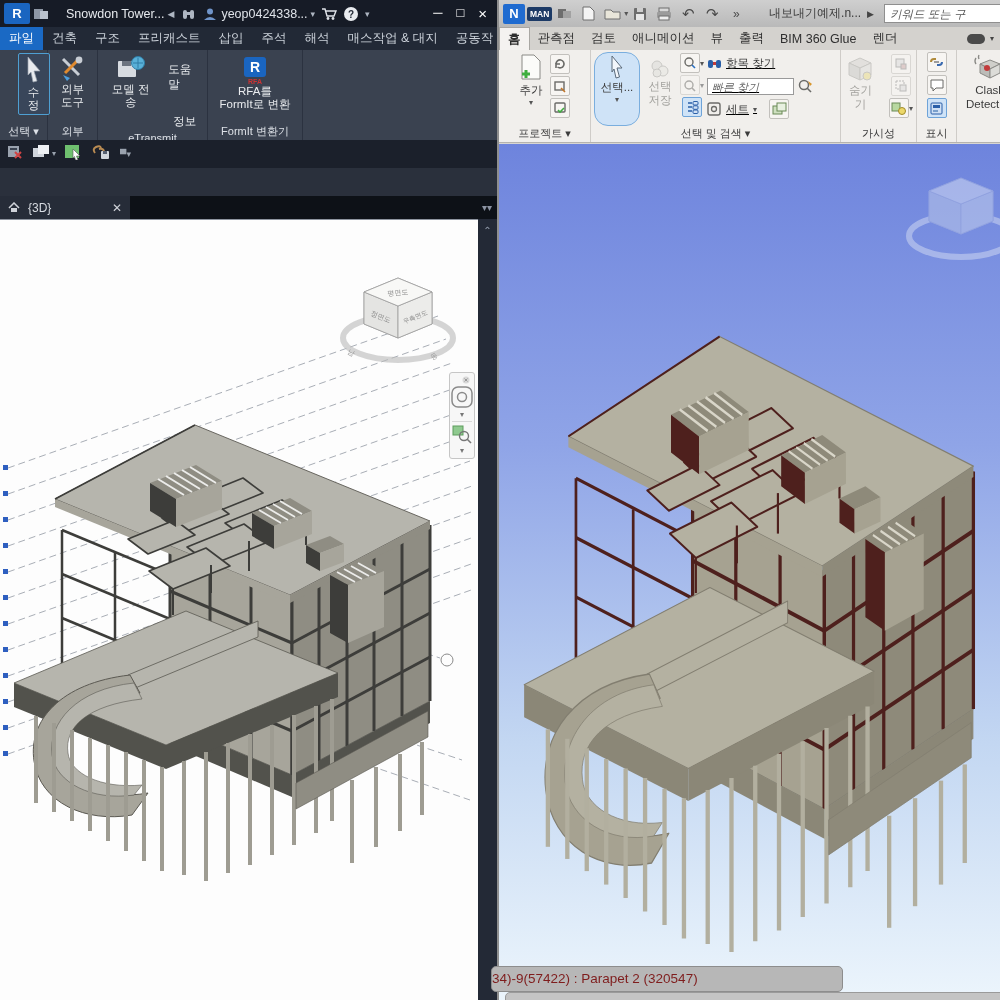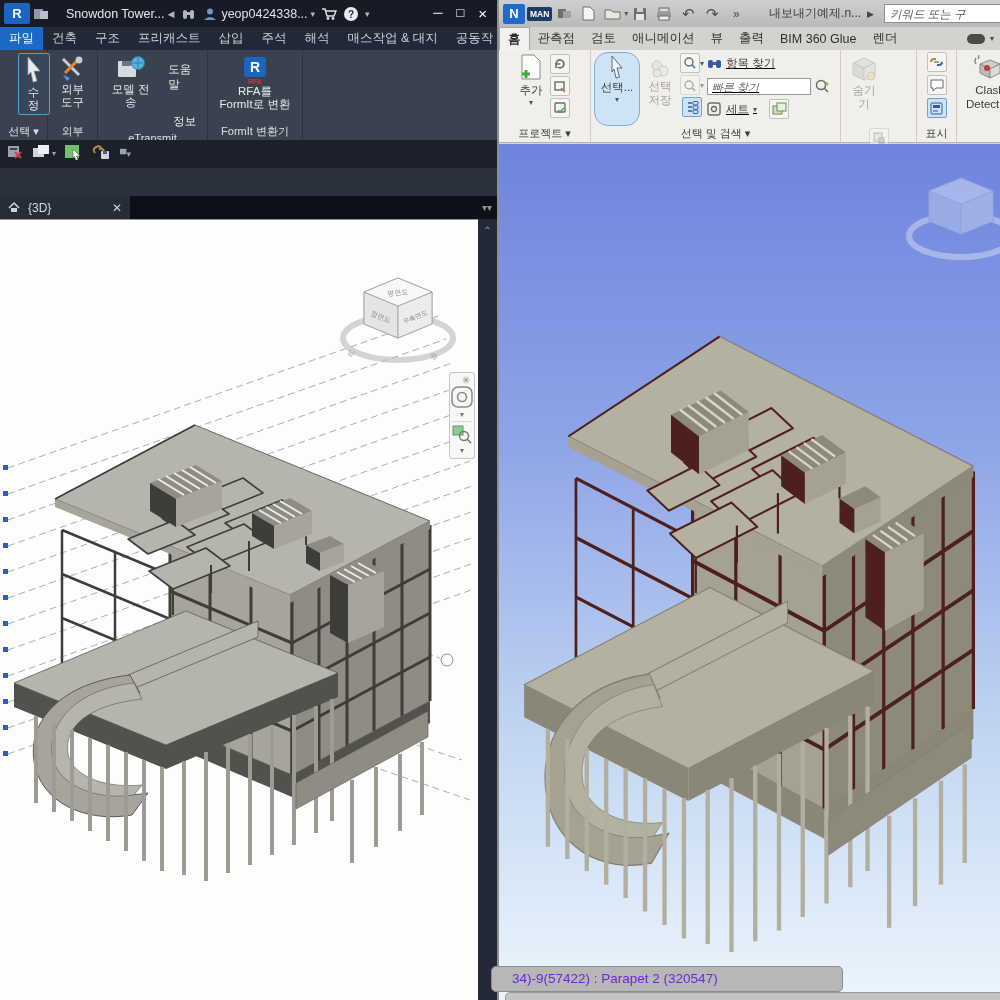--- a/index.html
+++ b/index.html
@@ -84,27 +84,27 @@
   .nw-panel-label { height:16px; font-size:11px; color:#3b3b3b; text-align:center; line-height:15px; white-space:nowrap; }
   .nw-bigbtn { display:flex; flex-direction:column; align-items:center; justify-content:flex-start;
                color:#3b3b3b; font-size:11.5px; padding:2px 3px; white-space:pre-line; text-align:center; line-height:1.2; }
   .nw-bigbtn.selblue { background:#cfe3f7; border:1px solid #7aaede; border-radius:14px; }
   .nw-bigbtn.disabled { color:#a3a29e; }
   .col { display:flex; flex-direction:column; gap:2px; align-items:center; }
   .nw-minibtn { width:20px; height:20px; border:1px solid #c2c0bc; background:#f7f5f2; border-radius:2px;
                 display:flex; align-items:center; justify-content:center; }
   .nw-minibtn.blue { border:1px solid #6ea3d8; background:#cfe3f7; }
   .findrow { display:flex; align-items:center; gap:4px; height:20px; color:#3b3b3b; font-size:11.5px; }
-  .quickfind { width:104px; height:17px; border:1px solid #9a9a9a; background:#fff; font-style:italic;
+  .quickfind { width:87px; height:17px; border:1px solid #9a9a9a; background:#fff; font-style:italic;
                color:#666; font-size:11px; line-height:16px; padding-left:4px; overflow:hidden; white-space:nowrap; }
   .nw-viewport { position:absolute; left:0; top:144px; width:503px; height:856px; }
 
   .tooltip1 { position:absolute; left:-8px; top:822px; width:352px; height:26px; background:#b7b7b7;
-              border:1px solid #8d8d8d; border-radius:5px; color:#6d28d9; font-size:13.5px;
-              line-height:24px; padding-left:20px; white-space:nowrap; overflow:hidden; }
+              border:1px solid #8d8d8d; border-radius:5px; color:#7f1d1d; font-size:13.5px;
+              line-height:24px; padding-left:0; white-space:nowrap; overflow:hidden; }
   .tooltip2 { position:absolute; left:6px; top:848px; width:560px; height:14px; background:#c4c4c4;
               border:1px solid #9a9a9a; border-radius:5px; }
 
   svg text { font-family:"Liberation Sans", sans-serif; }
   .vp-svg { position:absolute; left:0; top:0; }
   
   .rv-svg { --ctop:#b6b5ad; --cside:#a7a59b; --cshade:#8f8d83; --cframe:#3d3d3a; --cfascia:#52524c;
             --ccol:#9e9c92; --cstroke:#5b5952; --clouver:#ececea; }
   .nw-svg { --ctop:#b4b1a1; --cside:#a6a291; --cshade:#8e8a7a; --cframe:#4e201d; --cfascia:#8b8777;
             --ccol:#b2af9f; --cstroke:#827e70; --clouver:#d9d6c9; }
@@ -663,21 +663,21 @@
                     <rect x="5" y="1" width="9" height="8" fill="#e8f0e0" stroke="#6b8a56"></rect>
                   </svg>
               </div>
             </div>
           </div>
         </div>
         <div class="nw-panel-label"><span>선택 및 검색</span> ▾</div>
       </div>
 
       <div class="nw-panel" style="width:76px;">
-        <div class="nw-panel-body" style="gap:12px;flex-direction:column;">
+        <div class="nw-panel-body" style="gap:12px;">
           <div class="nw-bigbtn disabled" style="width:40px; padding-top:4px;">
             <svg width="26" height="28" opacity="0.45">
               <polygon points="13,2 24,7 13,12 2,7" fill="#d0d0cc" stroke="#9a9a96"></polygon>
               <polygon points="2,7 13,12 13,24 2,19" fill="#c2c2be" stroke="#9a9a96"></polygon>
               <polygon points="13,12 24,7 24,19 13,24" fill="#dadad6" stroke="#9a9a96"></polygon>
               <circle cx="20" cy="20" r="4" fill="#e8d87a" stroke="#9a9a96"></circle>
             </svg>
             <span>숨기기</span>
           </div>
           <div class="col" style="padding-top:2px;">

